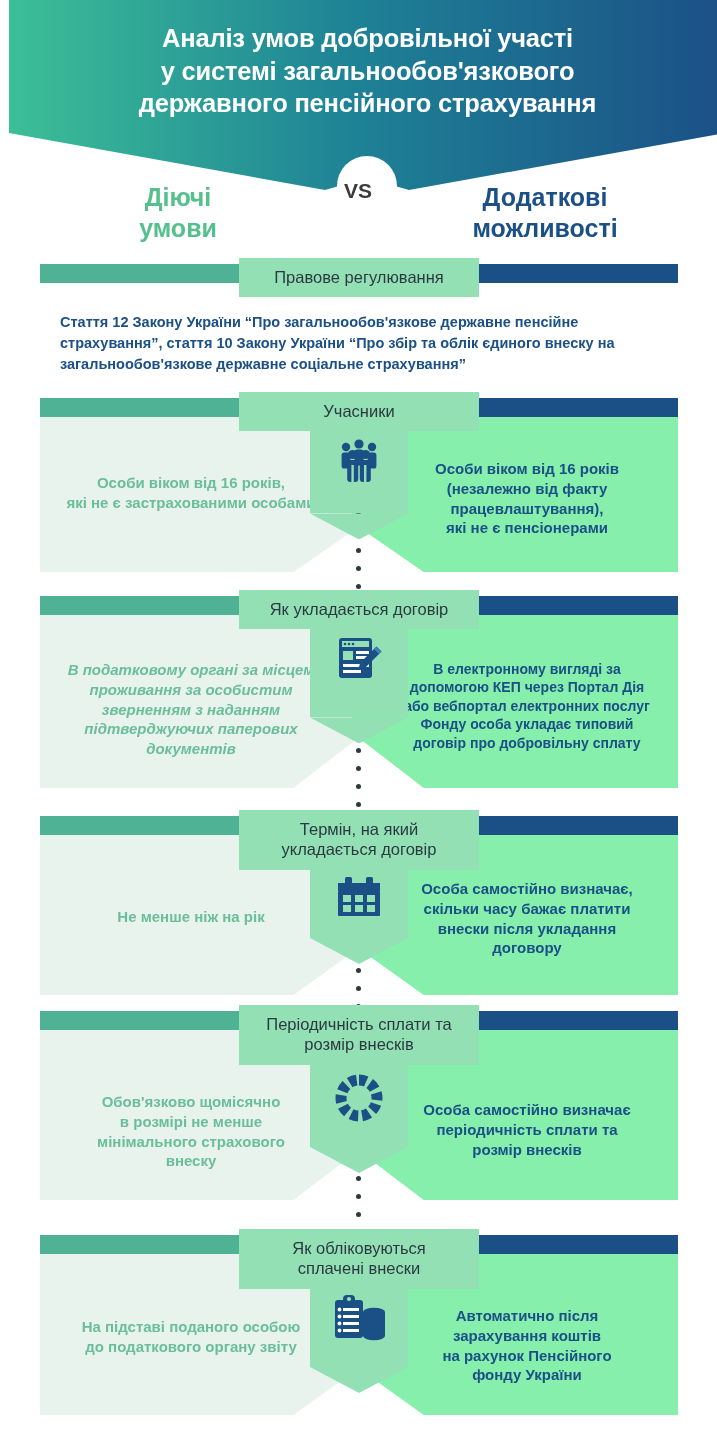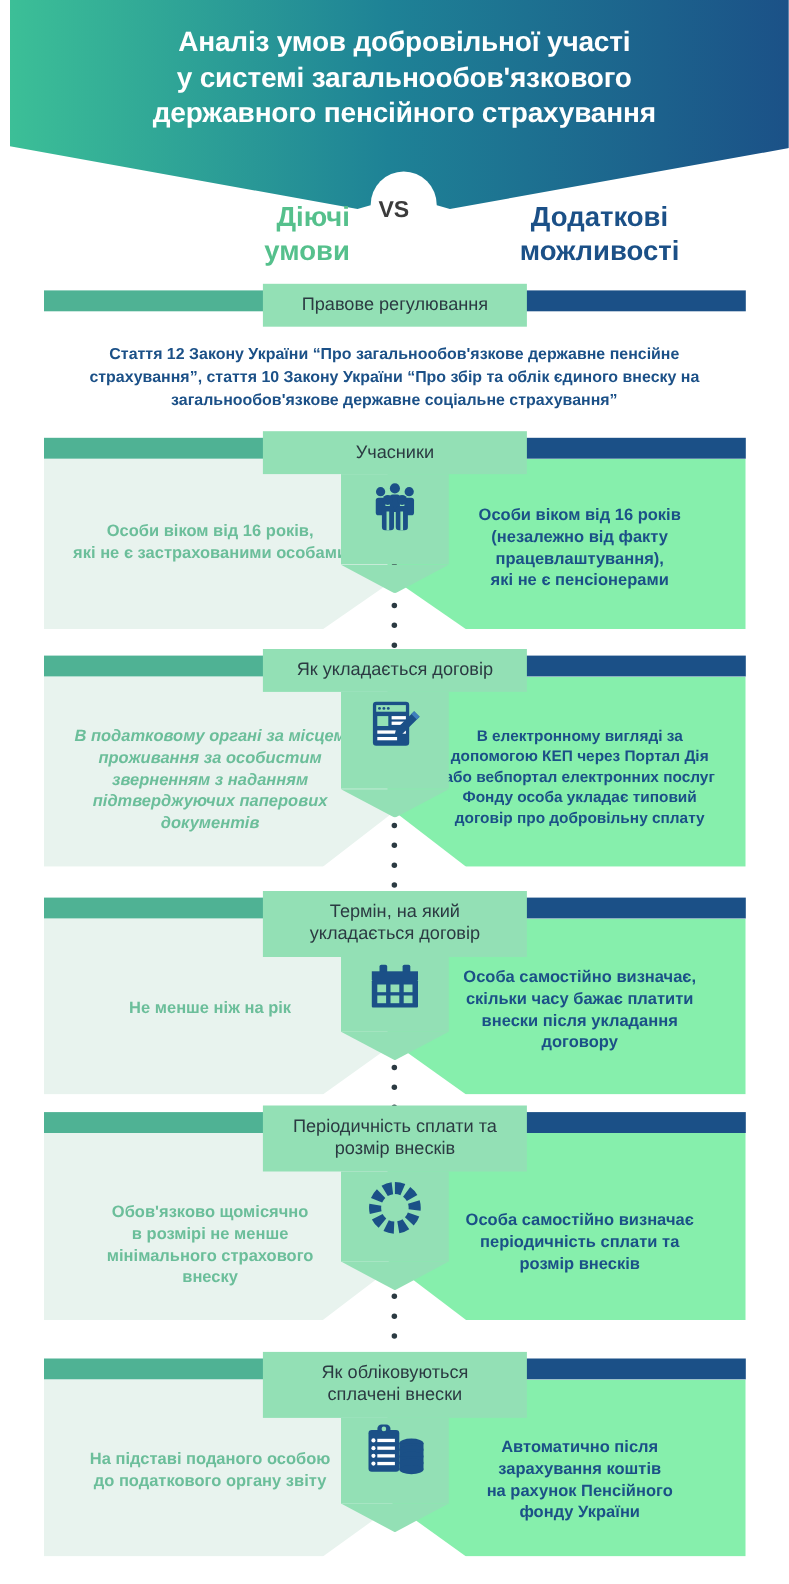--- a/index.html
+++ b/index.html
@@ -60,21 +60,21 @@
   
   .col-title {
     position: absolute;
     top: 182px;
     font-size: 25px;
     font-weight: bold;
     line-height: 1.22;
     text-align: center;
     z-index: 4;
   }
-  .col-title.left  { left: 38px;  width: 280px; color: #55C08C; text-align: right; }
+  .col-title.left  { left: 38px;  width: 280px; color: #55C08C; }
   .col-title.right { left: 400px; width: 290px; color: #1B5087; }
 
   
   .section {
     position: absolute;
     left: 0;
     width: 717px;
   }
 
   
@@ -171,21 +171,21 @@
     background: #2b3a42;
     margin-bottom: 13px;
   }
 
   
   .legal-text {
     position: absolute;
     left: 60px;
     top: 312px;
     width: 597px;
-    text-align: center;
+    text-align: left;
     color: #1B5087;
     font-size: 14.5px;
     font-weight: bold;
     line-height: 1.44;
     z-index: 3;
   }
 </style>
 </head>
 <body>
 

